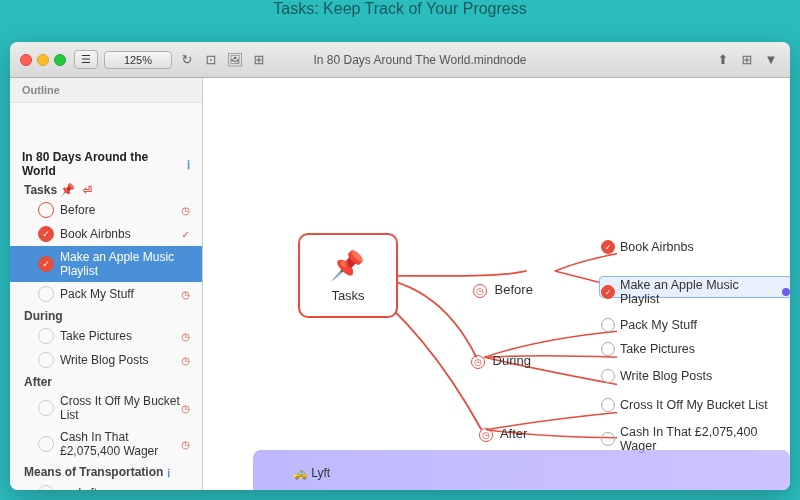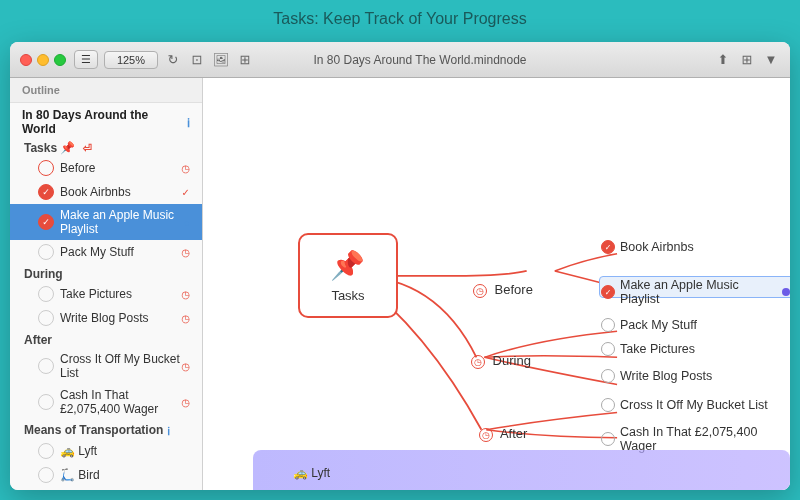--- a/index.html
+++ b/index.html
@@ -11,21 +11,21 @@
       overflow: hidden;
       position: relative;
     }
 
     
     .page-title {
       text-align: center;
       color: #1a5a5b;
       font-size: 16px;
       font-weight: 500;
-      padding: 10px 0 8px;
+      padding: 0 0 8px;
     }
 
     
     .window {
       position: absolute;
       top: 42px;
       left: 10px;
       right: 10px;
       bottom: 10px;
       background: #f5f5f5;
@@ -78,21 +78,21 @@
       display: flex;
       align-items: center;
       gap: 2px;
     }
     .zoom-display {
       font-size: 11px;
       color: #333;
       background: linear-gradient(to bottom, #f5f5f5, #e0e0e0);
       border: 1px solid #b0b0b0;
       border-radius: 4px;
-      padding: 2px 12px;
+      padding: 2px 19px;
     }
 
     .title-center {
       position: absolute;
       left: 50%;
       transform: translateX(-50%);
       font-size: 12px;
       color: #555;
       white-space: nowrap;
       margin-left: 20px;
@@ -142,20 +142,21 @@
       background: #f0f0f0;
     }
     .sidebar-section-title {
       padding: 5px 12px 2px;
       font-size: 12px;
       font-weight: 600;
       color: #222;
       display: flex;
       align-items: center;
       gap: 4px;
+      margin-top: 42px;
     }
     .sidebar-group-label {
       padding: 3px 12px 1px 14px;
       font-size: 12px;
       font-weight: 600;
       color: #444;
     }
     .sidebar-item {
       display: flex;
       align-items: center;

